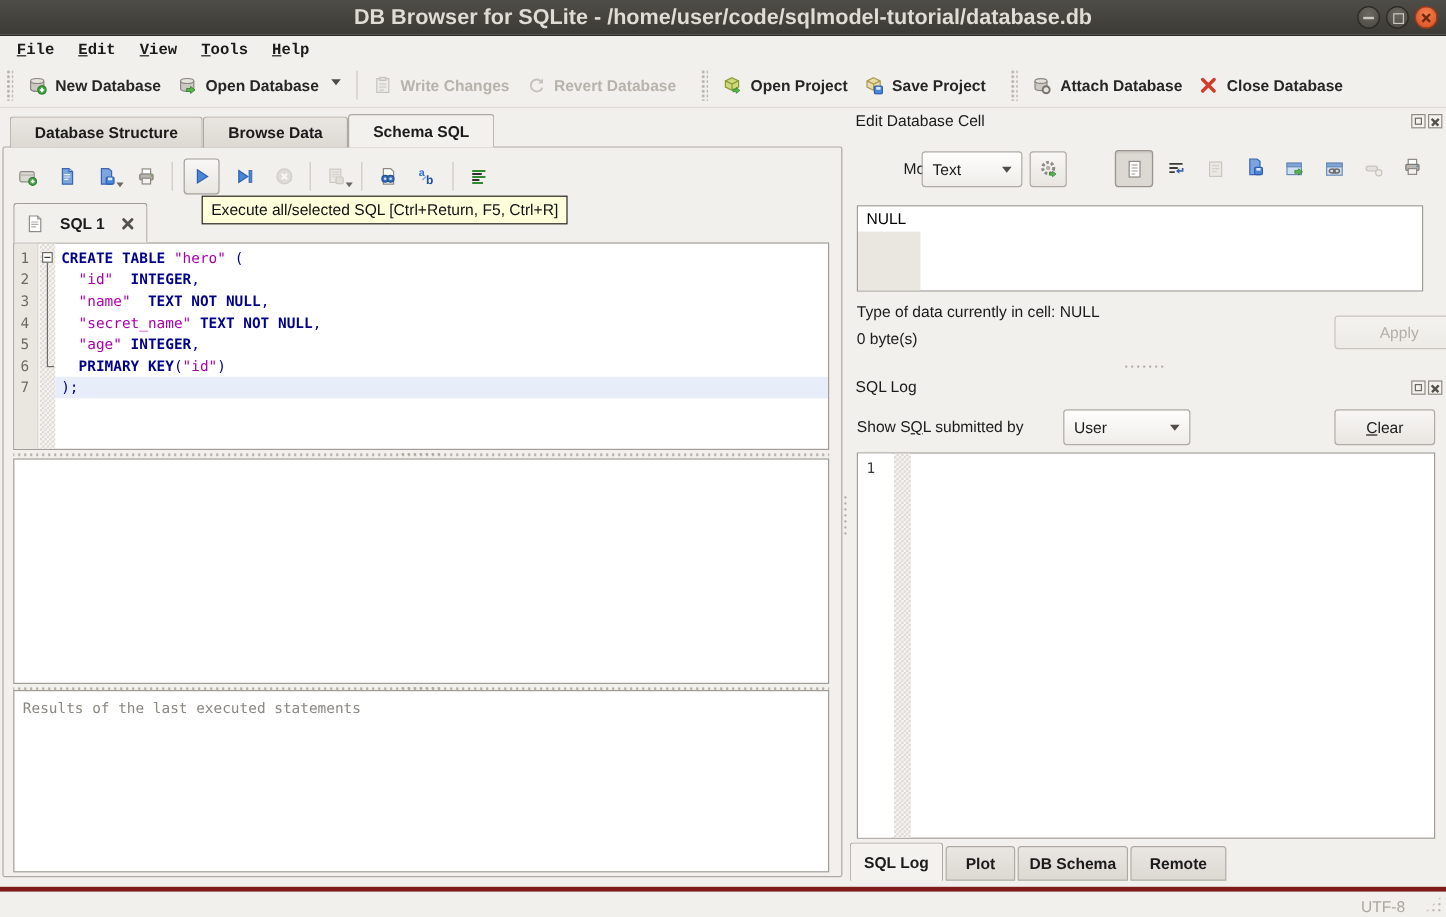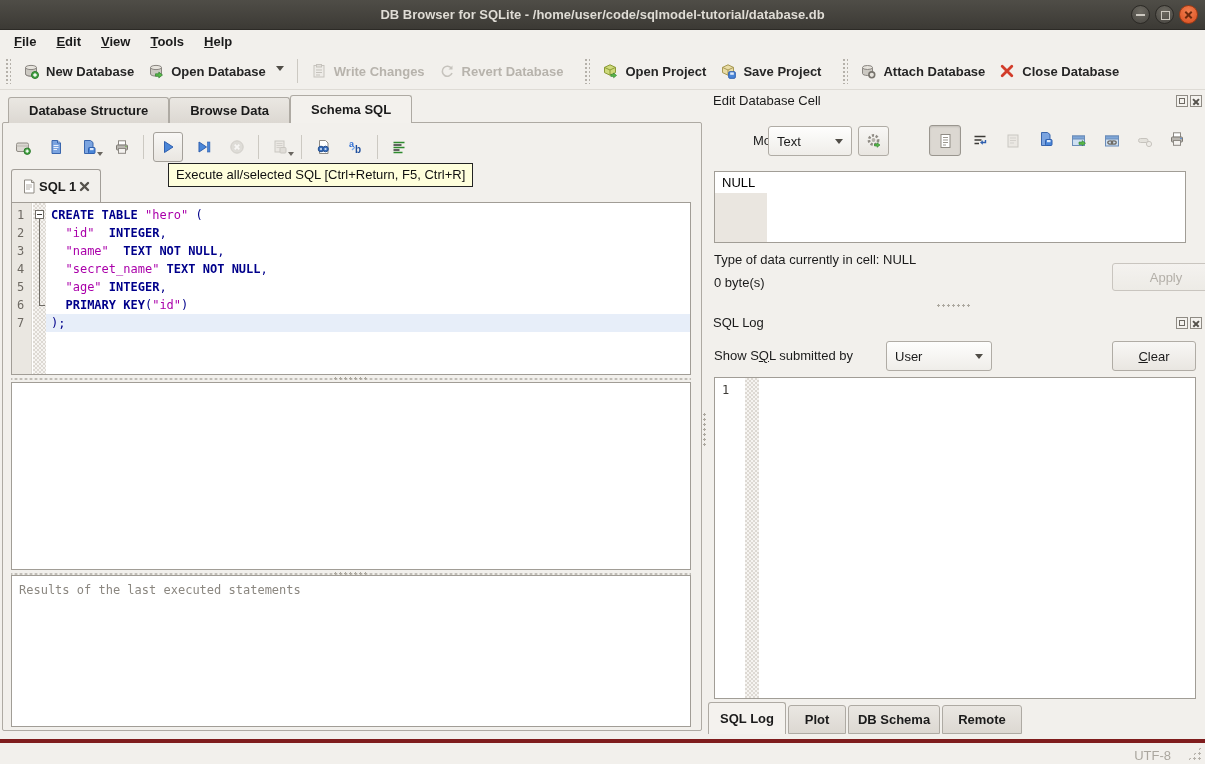--- a/index.html
+++ b/index.html
@@ -5,34 +5,34 @@
   * { box-sizing: border-box; }
   html,body { margin:0; padding:0; }
   body {
     width:1205px; height:764px; position:relative; overflow:hidden;
     background:#f2f0ec; font-family:"Liberation Sans",sans-serif; font-size:13px; color:#1b1b1b;
   }
   
   .titlebar { position:absolute; left:0; top:0; width:1205px; height:30px;
     background:linear-gradient(#4f4d47,#3c3a35); border-bottom:1px solid #2c2a26;
     display:flex; align-items:center; justify-content:center; }
-  .titlebar .title { color:#dfdcd5; font-weight:bold; font-size:13px; }
+  .titlebar .title { color:#dfdcd5; font-weight:bold; font-size:18px; }
   .winbtns { position:absolute; right:7px; top:5px; display:flex; gap:5px; }
   .winbtn { width:19px; height:19px; border-radius:50%; position:relative;
     background:radial-gradient(circle at 50% 32%,#6c6961,#474540); border:1px solid #2b2925; }
   .winbtn.min::after { content:""; position:absolute; left:4px; top:8px; width:9px; height:2px; background:#ccc8c0; }
   .winbtn.max::after { content:""; position:absolute; left:5px; top:5px; width:7px; height:7px; border:1.5px solid #ccc8c0; }
   .winbtn.close { background:radial-gradient(circle at 50% 32%,#f28050,#d94d1f); border-color:#9e3a14; }
   .winbtn.close::before,.winbtn.close::after { content:""; position:absolute; left:4px; top:8px; width:9px; height:2px; background:#6e2a0e; }
   .winbtn.close::before { transform:rotate(45deg); }
   .winbtn.close::after  { transform:rotate(-45deg); }
   
   .menubar { position:absolute; left:0; top:30px; width:1205px; height:23px;
     display:flex; align-items:center; padding-left:4px; }
-  .menu-item { display:inline-block; padding:2px 10px; font-weight:600; }
+  .menu-item { display:inline-block; padding:2px 10px; font-weight:600;font-family:Liberation Mono, monospace; }
   .menu-item::first-letter { text-decoration:underline; }
   
   .toolbar { position:absolute; left:0; top:53px; width:1205px; height:37px;
     display:flex; align-items:center; border-bottom:1px solid #dedbd5; }
   .tbtn { display:flex; align-items:center; gap:7px; padding:4px 7px; font-weight:600; color:#262626; white-space:nowrap; }
   .tbtn.disabled { color:#b7b3ac; }
   .tbtn svg { flex:0 0 auto; }
   .tsep { width:1px; height:24px; background:#ccc9c2; margin:0 6px; }
   .thandle { width:6px; height:26px; margin:0 5px;
     background-image:radial-gradient(circle,#b5b1aa 1px,transparent 1.3px); background-size:4px 4px; }
@@ -47,21 +47,21 @@
     border:1px solid #aeaaa3; border-radius:2px; background:#f2f0ec; }
   
   .sqlbar { position:absolute; left:8px; top:8px; height:32px; display:flex; align-items:center; gap:9px; }
   .ibtn { width:24px; height:26px; display:flex; align-items:center; justify-content:center; position:relative; }
   .ibtn.raised { width:30px; height:30px; border:1px solid #a4a09a; border-radius:3px;
     background:linear-gradient(#f8f7f5,#e9e6e1); }
   .ibtn .mini-caret { position:absolute; right:-2px; bottom:1px; width:0; height:0;
     border:3px solid transparent; border-top:4px solid #6a6660; }
   .ibtn.dim svg { opacity:.45; }
   
-  .sqltab { position:absolute; left:8px; top:46px; height:33px; padding:0 10px; display:flex; align-items:center; gap:3px;
+  .sqltab { position:absolute; left:8px; top:46px; height:33px; padding:0 10px; display:flex; align-items:center; gap:14px;
     background:#f2f0ec; border:1px solid #a29e98; border-bottom:none; border-radius:3px 3px 0 0; z-index:2; font-weight:600; }
   
   .editor { position:absolute; left:8px; top:79px; width:680px; height:173px; background:#fff; border:1px solid #a19d96; }
   .gutter { position:absolute; left:0; top:0; bottom:0; width:20px; background:#eae7e1; border-right:1px solid #dbd8d2;
     padding-top:3px; font:12px/18px "DejaVu Sans Mono",monospace; color:#6e6a63; }
   .lnum { height:18px; padding-left:5px; }
   .foldmargin { position:absolute; left:21px; top:0; bottom:0; width:13px; background-color:#f6f4f1;
     background-image:linear-gradient(45deg,#ddd9d3 25%,transparent 25%,transparent 75%,#ddd9d3 75%),
                      linear-gradient(45deg,#ddd9d3 25%,transparent 25%,transparent 75%,#ddd9d3 75%);
     background-size:4px 4px; background-position:0 0,2px 2px; }

